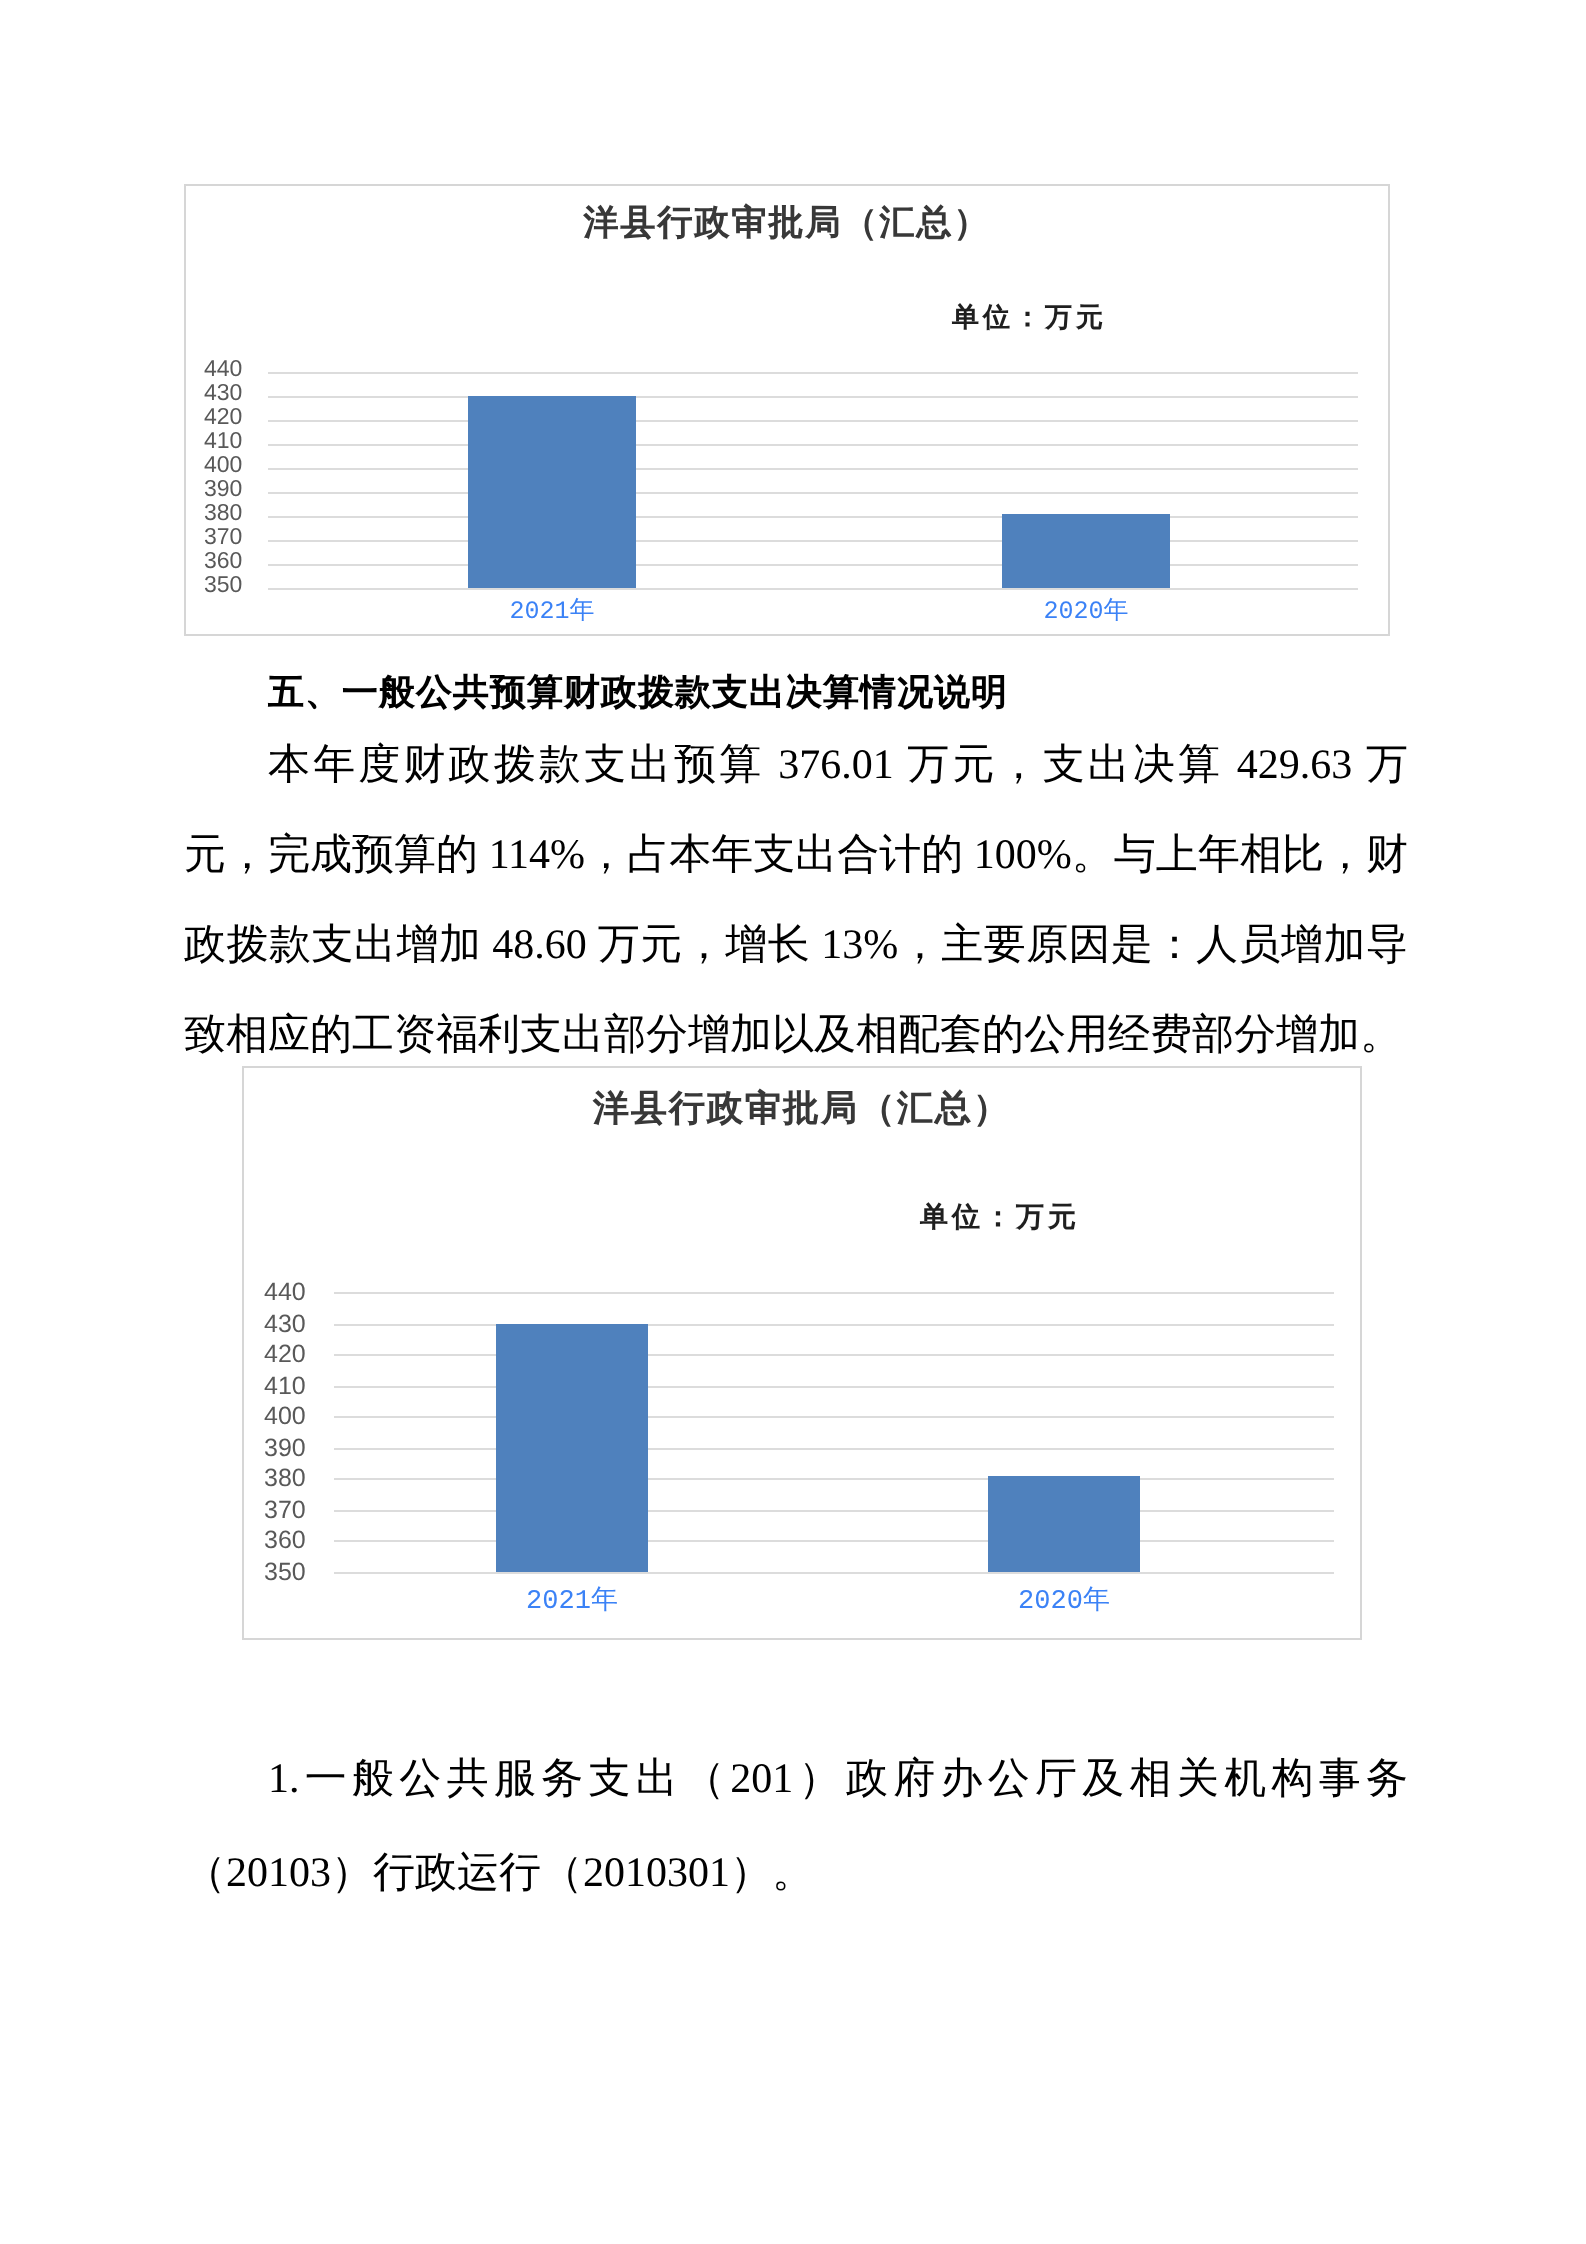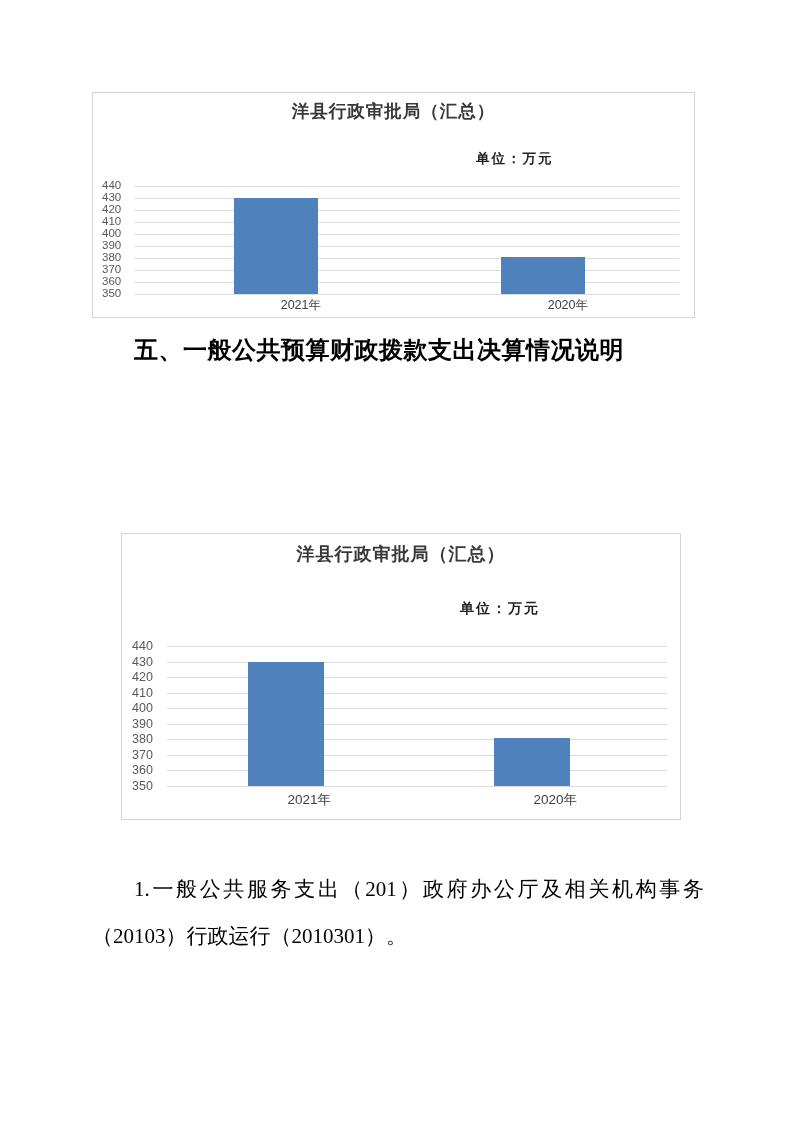--- a/index.html
+++ b/index.html
@@ -45,34 +45,34 @@
     position: absolute;
     text-align: left;
     color: #595959;
     font-family: "Liberation Sans", "DejaVu Sans", sans-serif;
   }
   #chart-1 .ytick { font-size: 11.5px; }
   #chart-2 .ytick { font-size: 12.5px; }
   .bar { position: absolute; }
   .xcat {
     position: absolute;
-    text-align: right;
-    color: #404040;
-    font-family: Liberation Sans, sans-serif;
+    text-align: center;
+    color: #3b82f6;
+    font-family: Liberation Mono, monospace;
   }
   #chart-1 .xcat { font-size: 12.5px; }
   #chart-2 .xcat { font-size: 13.5px; }
 
   .doc-heading {
     position: absolute;
     left: 134px;
     top: 334px;
     font-family: "Liberation Sans", "DejaVu Sans", sans-serif;
     font-weight: bold;
-    font-size: 24px;
+    font-size: 18px;
     color: #000000;
     letter-spacing: 0.5px;
   }
   .doc-para {
     position: absolute;
     left: 92px;
     width: 612px;
     font-size: 21px;
     line-height: 45px;
     text-align: justify;
@@ -115,20 +115,21 @@
         <div class="ytick" style="left: 9px; width: 27px; top: 194px;">350</div>
         <div class="bar" style="left: 141px; width: 84px; top: 105.444px; height: 95.556px; background: rgb(79, 129, 189);"></div>
         <div class="xcat" style="left: 138px; width: 90px; top: 204px;">2021年</div>
         <div class="bar" style="left: 408px; width: 84px; top: 163.764px; height: 37.236px; background: rgb(79, 129, 189);"></div>
         <div class="xcat" style="left: 405px; width: 90px; top: 204px;">2020年</div>
       </div>
   </div>
 
   <div class="doc-heading">五、一般公共预算财政拨款支出决算情况说明</div>
 
+  <div id="para-1" class="doc-para">本年度财政拨款支出预算 376.01 万元，支出决算 429.63 万元，完成预算的 114%，占本年支出合计的 100%。与上年相比，财政拨款支出增加 48.60 万元，增长 13%，主要原因是：人员增加导致相应的工资福利支出部分增加以及相配套的公用经费部分增加。</div>
 
   <div id="chart-2" class="chart-box">
     <div class="chart-title">
       <div>洋县行政审批局（汇总）</div>
     </div>
     <div class="unit-label">单位：万元</div>
     <div class="plot">
         <div class="gridline" style="left: 45px; width: 500px; top: 112px;"></div>
         <div class="ytick" style="left: 10px; width: 29px; top: 105px;">440</div>
         <div class="gridline" style="left: 45px; width: 500px; top: 127.556px;"></div>

